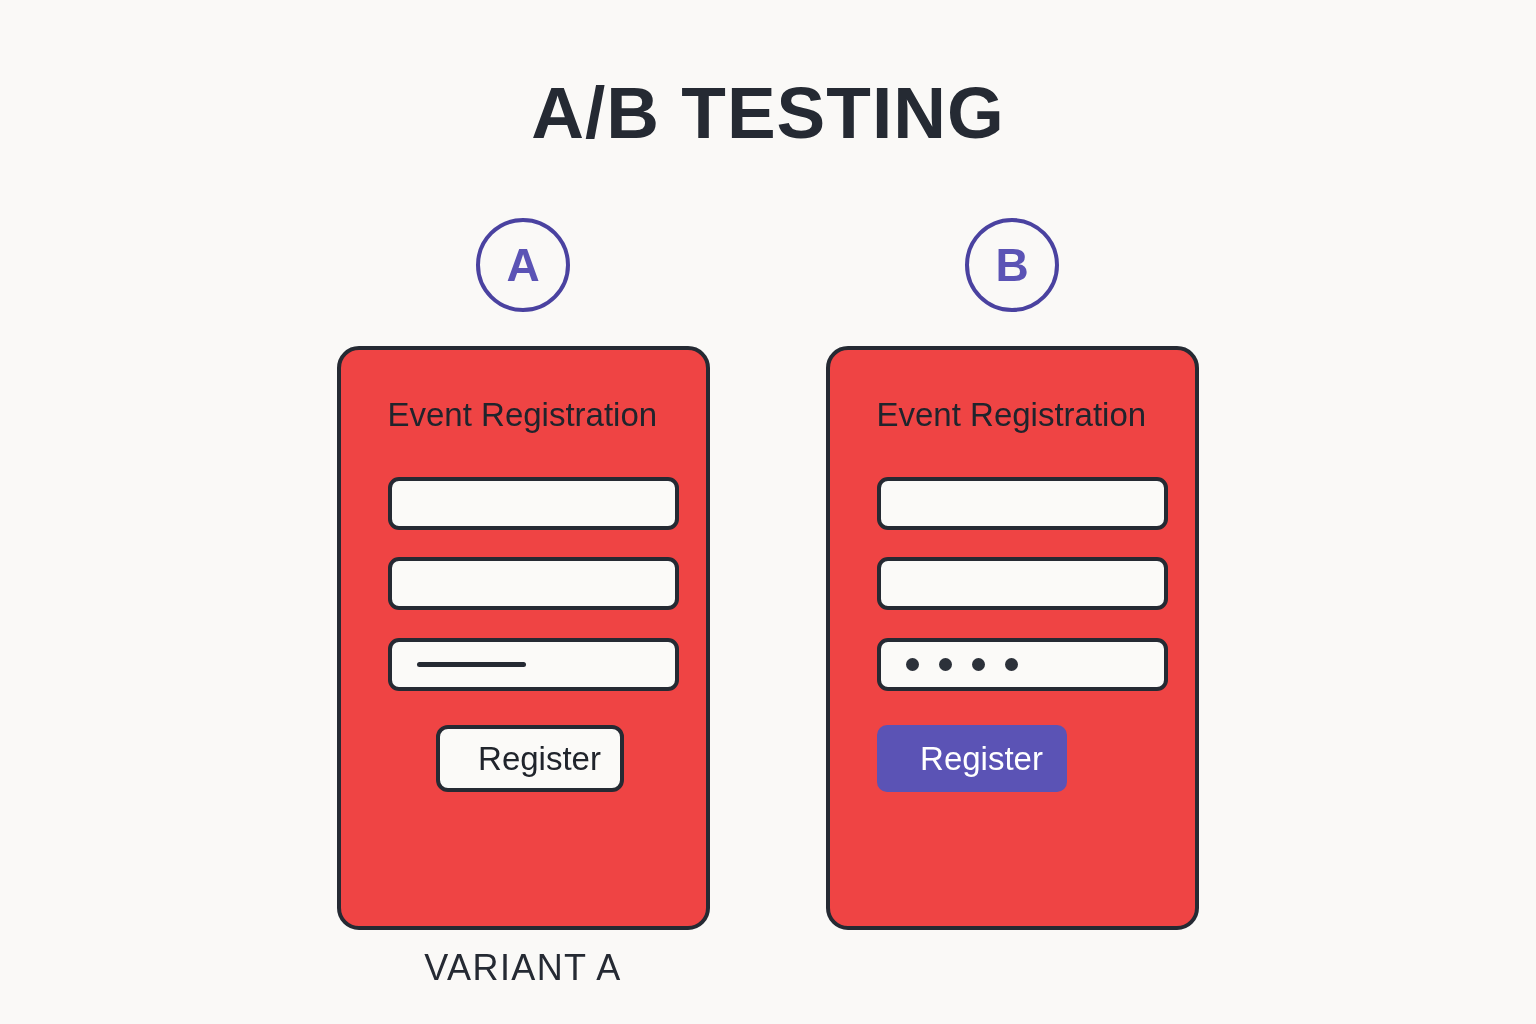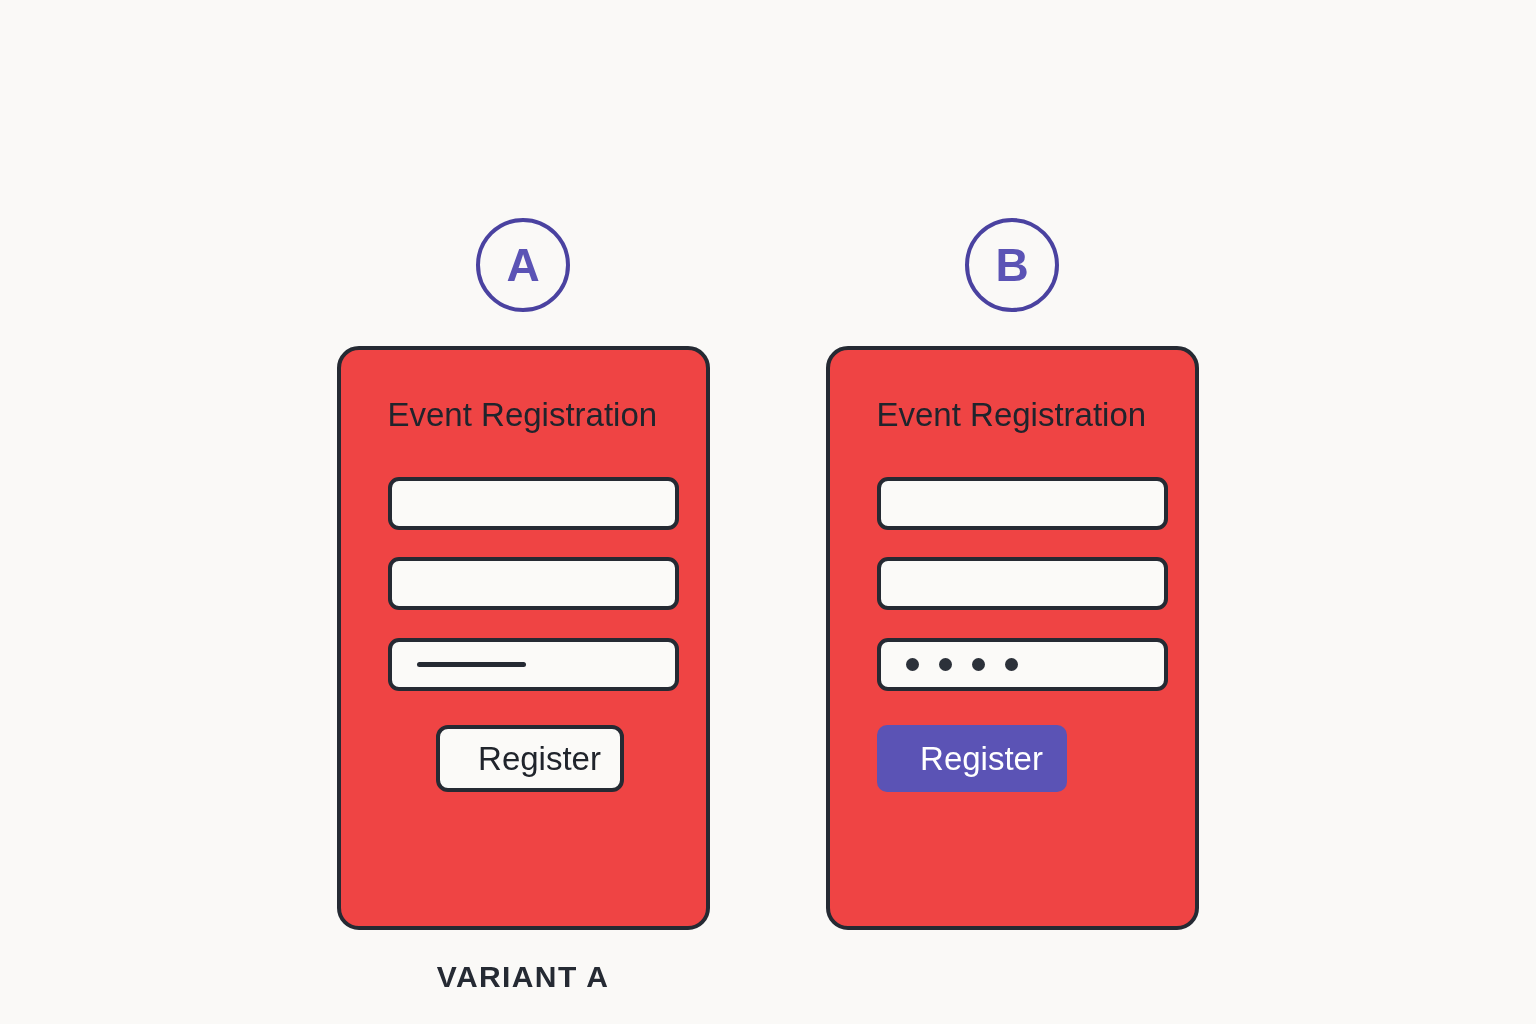--- a/index.html
+++ b/index.html
@@ -157,35 +157,36 @@
     width: 190px;
     height: 67px;
     border: none;
     border-radius: 10px;
     background: #5b53b5;
     color: #ffffff;
     font-size: 33px;
   }
 
   .variant-label {
-    margin-top: 32px;
+    margin-top: 20px;
     text-align: center;
-    font-size: 30px;
-    font-weight: 700;
+    font-size: 36px;
+    font-weight: 400;
     letter-spacing: 1.4px;
     color: #252a33;
     line-height: 1;
     white-space: nowrap;
   }
 </style>
 </head>
 <body>
 
 <div class="stage">
 
+  <div class="page-title">A/B TESTING</div>
 
   <div class="variant variant-a">
 
     <div class="badge-row">
       <div class="badge">A</div>
     </div>
 
     <div class="card">
 
       <div class="card-title">Event Registration</div>

